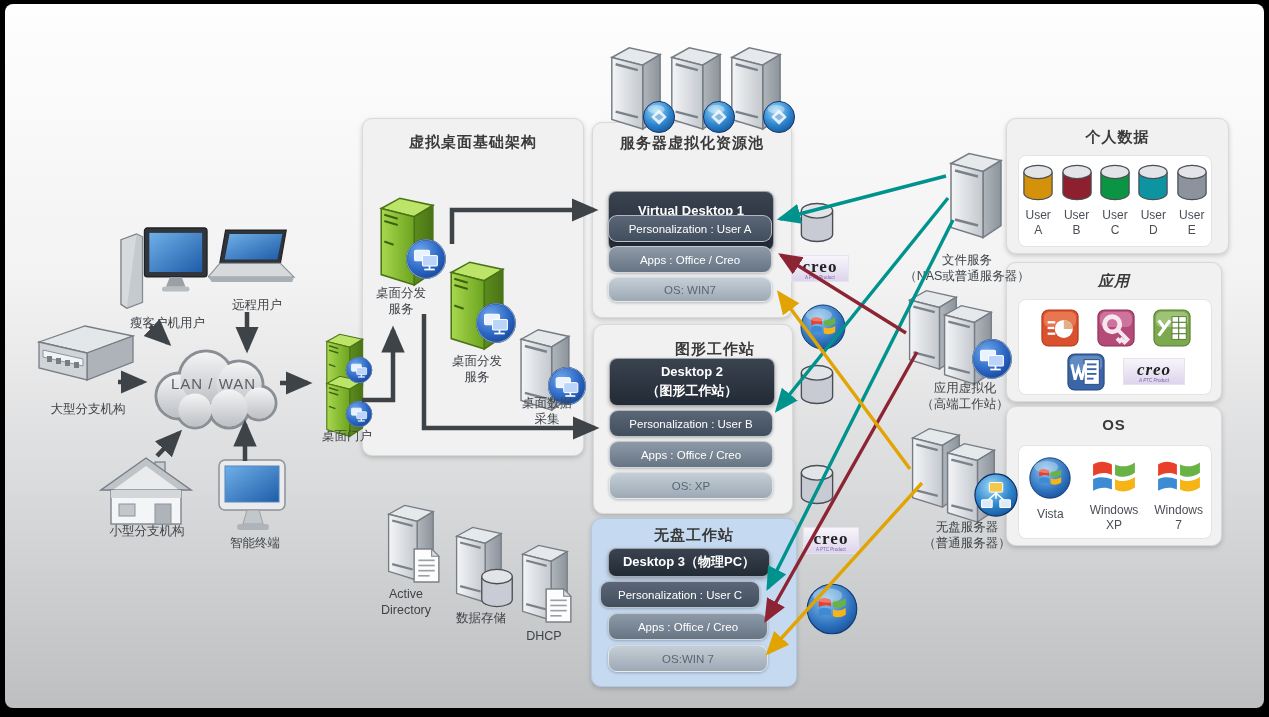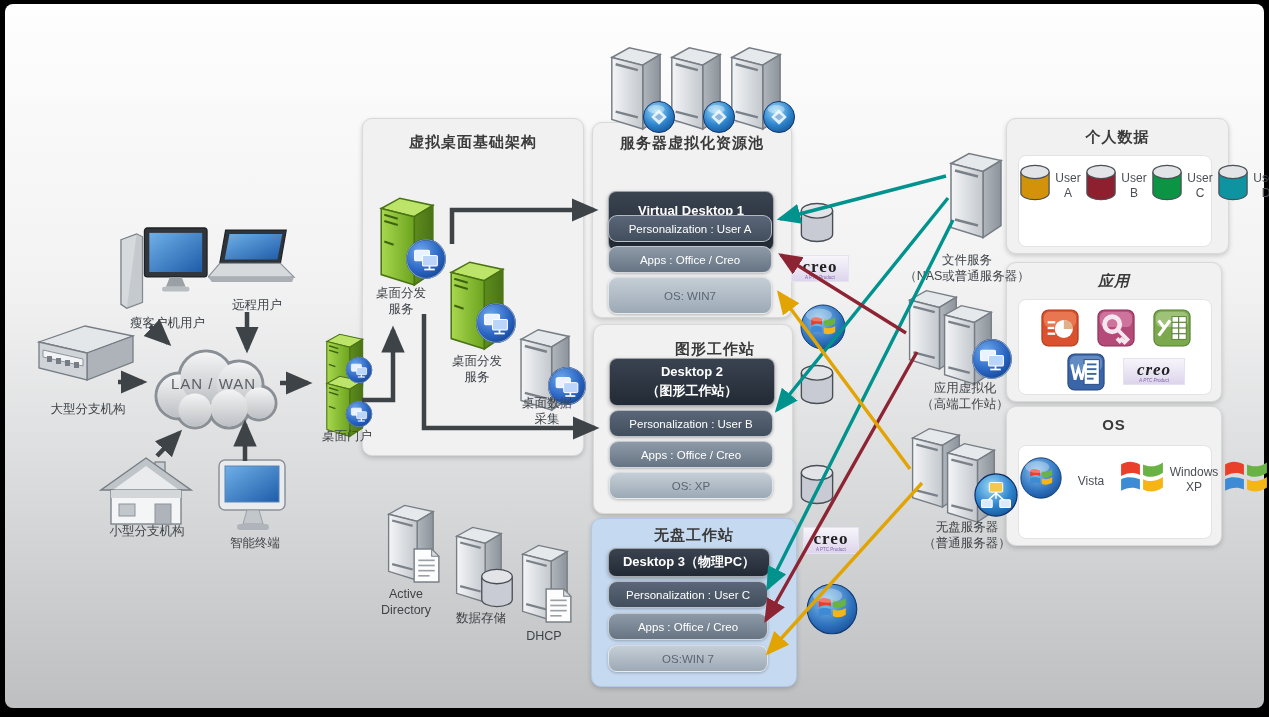--- a/index.html
+++ b/index.html
@@ -28,21 +28,21 @@
   .icon { position:absolute; z-index:10; }
   .badge { position:absolute; z-index:12; }
   .float { z-index:13; }
   .creo-box { position:absolute; background:linear-gradient(180deg,#F7F5FB,#DDD5EC); border:1px solid #E6E2F0;
     text-align:center; z-index:13; padding:2px 4px 1px; }
   .creo-t { font-family:"Liberation Serif", serif; font-weight:bold; font-size:17px; color:#222;
     letter-spacing:1px; line-height:1; }
   .creo-s { font-size:4.5px; color:#7B5EA7; line-height:1.2; }
   #wires { position:absolute; left:0; top:0; width:1269px; height:717px; z-index:40; pointer-events:none; }
   .white-inner { position:absolute; background:#FFF; border:1px solid #E4E4E4; border-radius:8px; z-index:6; }
-  .cell { display:flex; flex-direction:row; align-items:center; }
+  .cell { display:flex; flex-direction:column; align-items:center; }
   .cell .cap { font-size:12px; color:#4A4F55; text-align:center; line-height:1.25; margin-top:3px; }
   .cloud-text { position:absolute; font-size:15px; color:#5B6066; letter-spacing:1px; z-index:11; }
 </style>
 </head>
 <body>
 
 <div id="frame">
 <div id="canvas">
 
   <svg width="0" height="0" style="position:absolute" aria-hidden="true">
@@ -251,36 +251,36 @@
     <div class="panel-title" style="top:14px;">虚拟桌面基础架构</div>
   </div>
 
 
   <div class="panel" style="left:587px; top:118px; width:200px; height:196px;">
     <div class="panel-title" style="top:11px;">服务器虚拟化资源池</div>
     <div class="card-title" style="left:15px; top:40px; width:166px; height:60px;margin-top:28px;">Virtual Desktop 1
 （虚拟机）</div>
     <div class="row-pill row-a" style="left:15px; top:92px; width:164px; height:27px;">Personalization : User A</div>
     <div class="row-pill row-b" style="left:15px; top:123px; width:164px; height:27px;">Apps : Office / Creo</div>
-    <div class="row-pill row-c" style="left:15px; top:154px; width:164px; height:37px;">OS: WIN7</div>
+    <div class="row-pill row-c" style="left:15px; top:154px; width:164px; height:25px;">OS: WIN7</div>
   </div>
 
   <div class="panel" style="left:588px; top:320px; width:200px; height:190px;">
     <div class="panel-title" style="top:15px;margin-left:44px;">图形工作站</div>
     <div class="card-title" style="left:15px; top:33px; width:166px; height:48px;">Desktop  2
 （图形工作站）</div>
     <div class="row-pill row-a" style="left:15px; top:85px; width:164px; height:27px;">Personalization : User B</div>
     <div class="row-pill row-b" style="left:15px; top:116px; width:164px; height:27px;">Apps : Office / Creo</div>
     <div class="row-pill row-c" style="left:15px; top:147px; width:164px; height:27px;">OS: XP</div>
   </div>
 
   <div class="panel blue" style="left:586px; top:514px; width:206px; height:169px;">
     <div class="panel-title" style="top:7px;">无盘工作站</div>
     <div class="card-title" style="left:16px; top:29px; width:162px; height:29px;">Desktop  3（物理PC）</div>
-    <div class="row-pill row-a" style="left:16px; top:62px; width:160px; height:27px;">Personalization : User C</div>
+    <div class="row-pill row-a" style="left:8px; top:62px; width:160px; height:27px;">Personalization : User C</div>
     <div class="row-pill row-b" style="left:16px; top:94px; width:160px; height:27px;">Apps : Office / Creo</div>
     <div class="row-pill row-c" style="left:16px; top:126px; width:160px; height:27px;">OS:WIN 7</div>
   </div>
 
   <div class="panel" style="left:1001px; top:114px; width:223px; height:136px;">
     <div class="panel-title" style="top:9px;">个人数据</div>
     <div class="white-inner" style="left:11px; top:36px; width:194px; height:92px; display:flex; justify-content:space-around; align-items:flex-start; padding-top:8px;">
       <div class="cell">
         <span style="color: rgb(212, 146, 11);"><svg width="32" height="37">
                 <use href="#cyl"></use>

